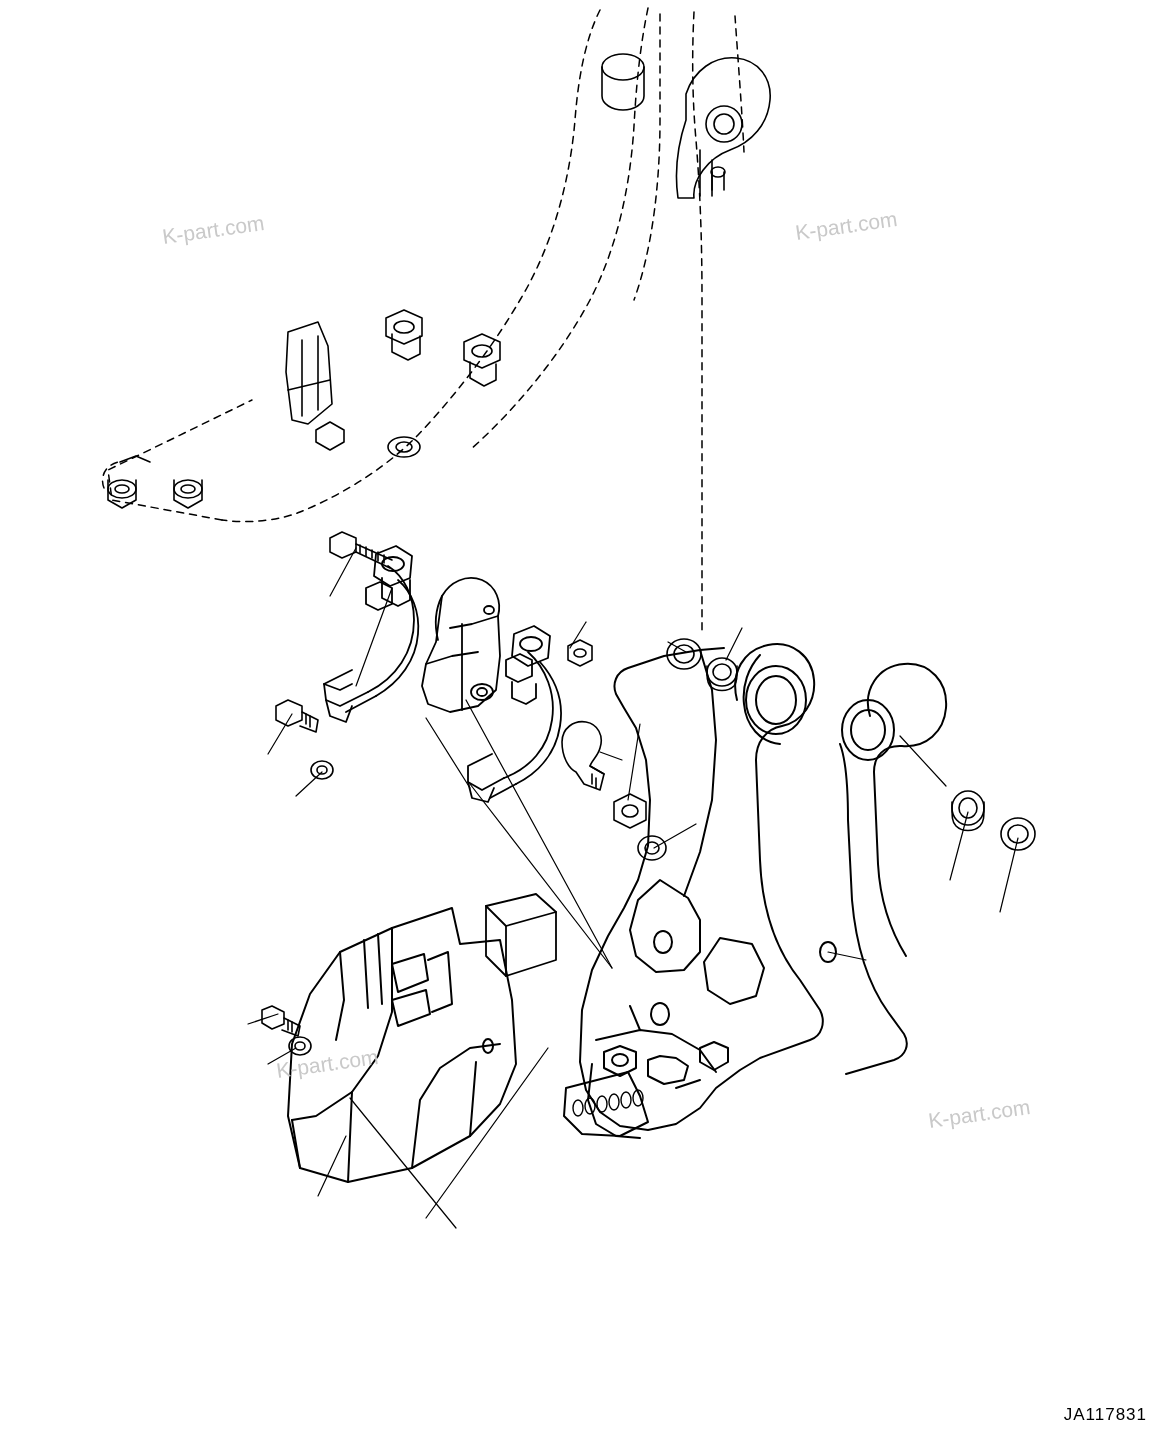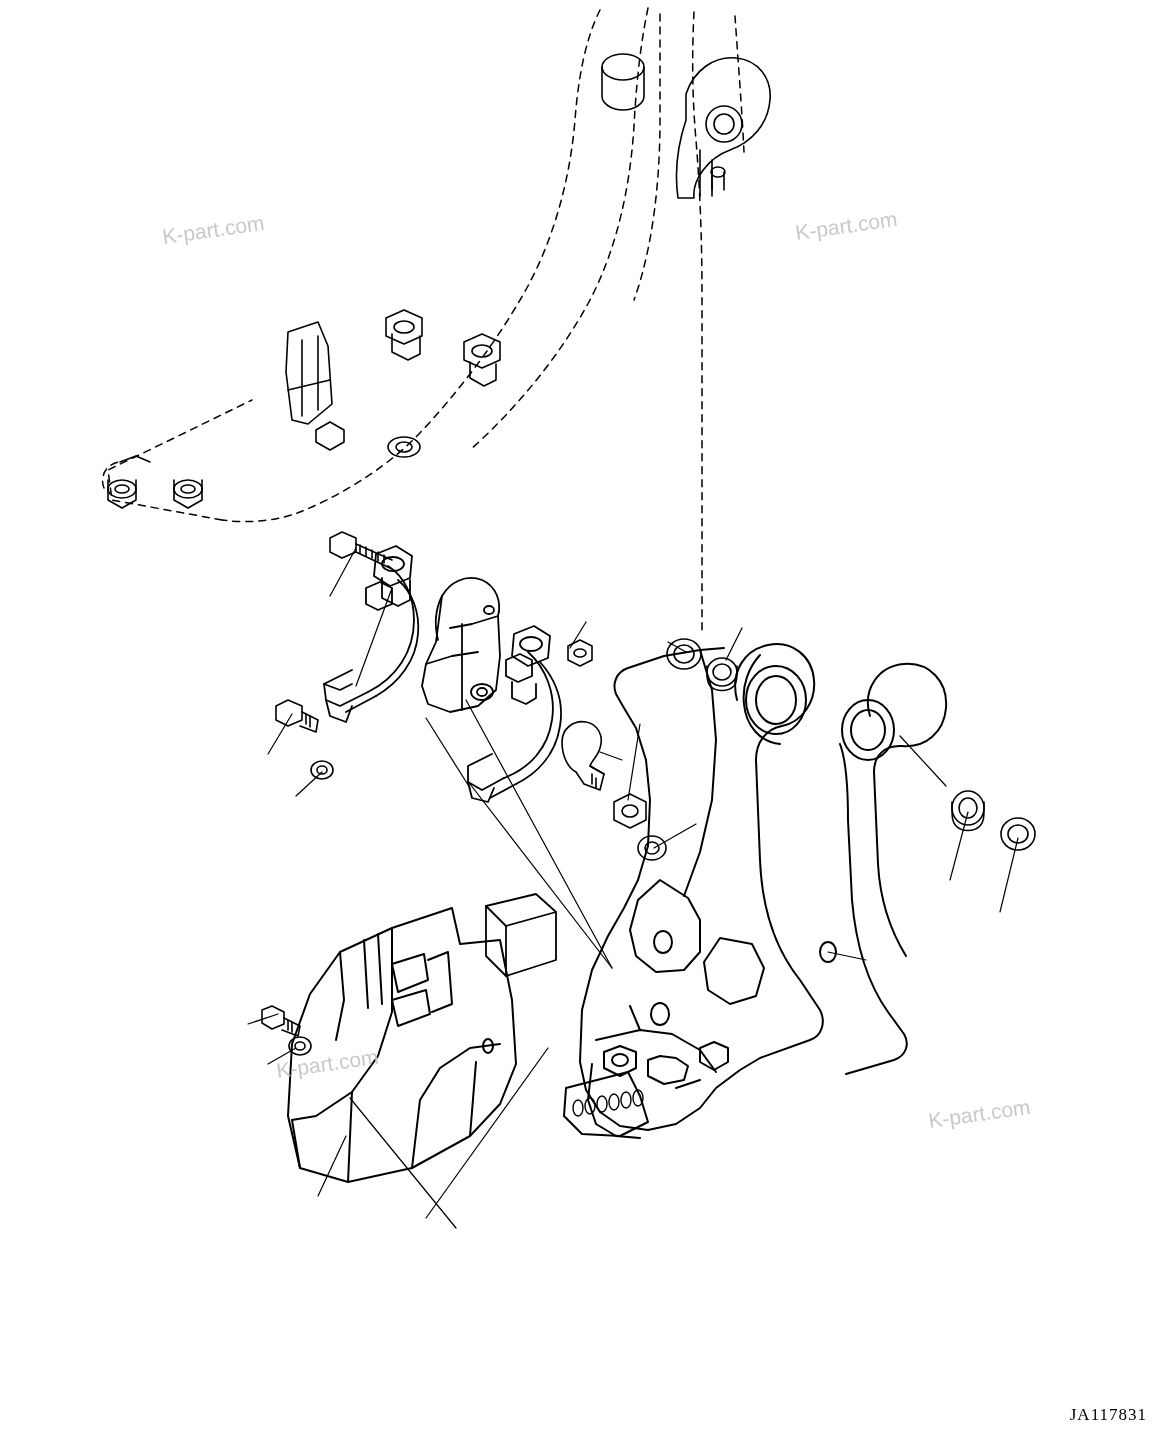--- a/index.html
+++ b/index.html
@@ -29,21 +29,21 @@
     color: #c9c9c9;
     font-size: 21px;
     font-family: "Liberation Sans", sans-serif;
     white-space: nowrap;
     user-select: none;
   }
   #drawing-number {
     position: absolute;
     right: 16px;
     bottom: 12px;
-    font-family: Liberation Serif, serif;
+    font-family: Liberation Sans, sans-serif;
     font-size: 17px;
     letter-spacing: 1px;
     color: #000000;
   }
 </style>
 </head>
 <body>
 
 <div id="page">
 

